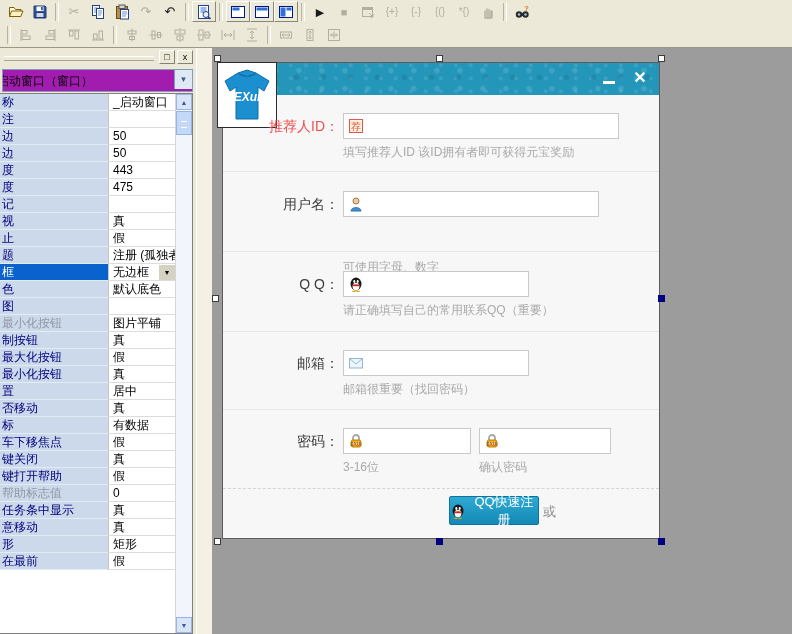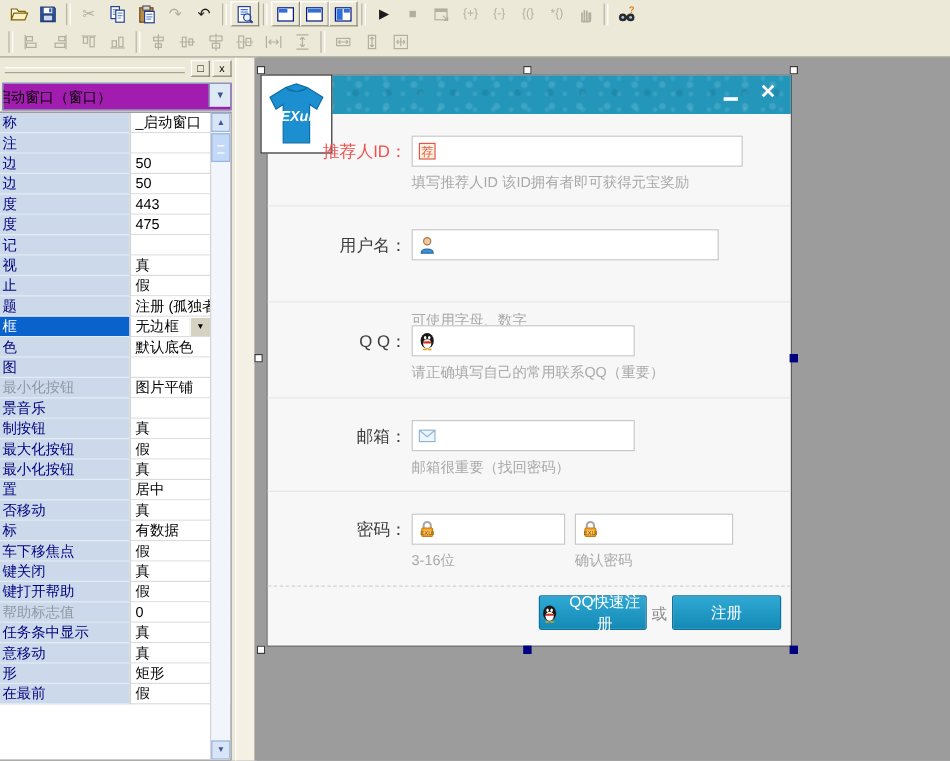--- a/index.html
+++ b/index.html
@@ -439,24 +439,20 @@
           </div>
           <div class="prow">
             <span class="pname">图</span>
             <span class="pval"></span>
           </div>
           <div class="prow">
             <span class="pname dim">最小化按钮</span>
             <span class="pval">图片平铺</span>
           </div>
           <div class="prow">
-            <span class="pname">景音乐</span>
-            <span class="pval"></span>
-          </div>
-          <div class="prow">
             <span class="pname">制按钮</span>
             <span class="pval">真</span>
           </div>
           <div class="prow">
             <span class="pname">最大化按钮</span>
             <span class="pval">假</span>
           </div>
           <div class="prow">
             <span class="pname">最小化按钮</span>
             <span class="pval">真</span>
@@ -618,23 +614,20 @@
               <ellipse cx="6.3" cy="5.5" rx="1" ry="1.4" fill="#fff"></ellipse>
               <ellipse cx="9.7" cy="5.5" rx="1" ry="1.4" fill="#fff"></ellipse>
               <path d="M6.5 8.2 Q8 9.4 9.5 8.2" stroke="#e8a000" fill="none"></path>
               <rect x="4.6" y="8.6" width="6.8" height="1.6" rx="0.8" fill="#d42a2a"></rect>
               <path d="M4.5 15 q1.5 1 3 0 M8.5 15 q1.5 1 3 0" stroke="#e8a000" stroke-width="1.4" fill="none"></path>
             </svg>
           </span>
         <span>QQ快速注册</span>
       </button>
       <span id="or-label">或</span>
-      <button class="blue-btn" id="btn-reg">
-        <span>注册</span>
-      </button>
     <div class="divline" style="top: 108px;"></div>
         <div class="divline" style="top: 188px;"></div>
         <div class="divline" style="top: 268px;"></div>
         <div class="divline" style="top: 346px;"></div>
       </div>
     <div id="handles">
         <div class="handle hollow" style="left: 2px; top: 7px;"></div>
         <div class="handle hollow" style="left: 224px; top: 7px;"></div>
         <div class="handle hollow" style="left: 446px; top: 7px;"></div>
         <div class="handle hollow" style="left: 0px; top: 247px;"></div>

